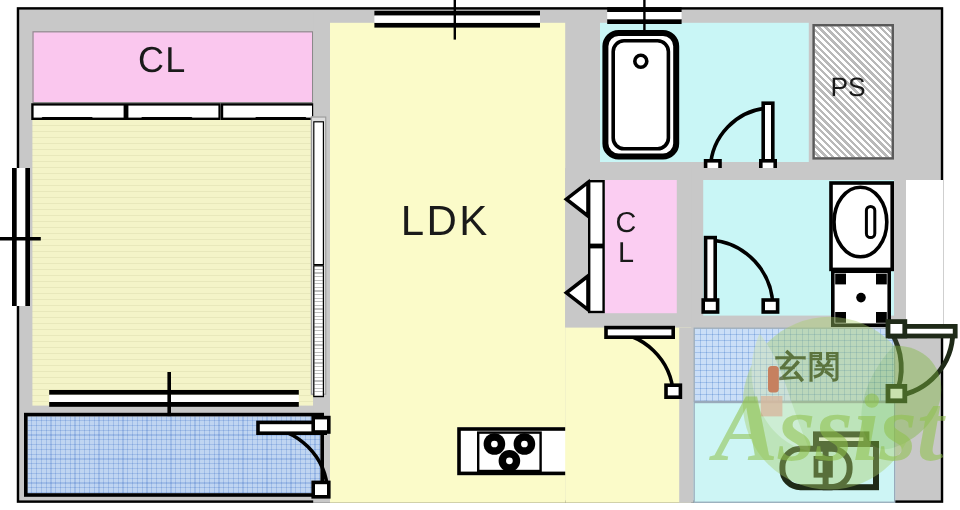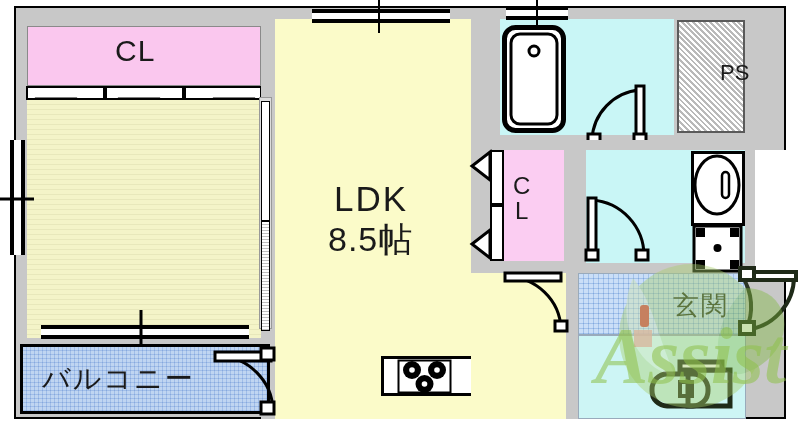--- a/index.html
+++ b/index.html
@@ -121,22 +121,21 @@
 
   <div class="abs wall-grey" style="left:261px;top:10px;width:14px;height:409px;"></div>
   <div class="abs" style="left:259px;top:97px;width:13px;height:232px;">
     <div class="abs" style="left:0;top:0;width:13px;height:232px;background:#dcdcdc;border:1px solid #999;"></div>
     <div class="abs room-white bd1" style="left:2px;top:4px;width:9px;height:120px;"></div>
     <div class="abs bd1" style="left:2px;top:124px;width:9px;height:110px;
          background:repeating-linear-gradient(to bottom,#fff 0 2px,#bfbfbf 2px 3px);"></div>
   </div>
 
   <div class="abs room-yellow" style="left:275px;top:19px;width:196px;height:400px;"></div>
-  <div class="label lbl-ldk" style="left:334px;top:181px;">LDK</div>
-  <div class="label lbl-size" style="left:328px;top:222px;">8.5帖</div>
+  <div class="label lbl-ldk" style="left:334px;top:167px;">LDK</div>
 
   <div class="abs" style="left:312px;top:9px;width:138px;height:14px;">
     <div class="abs wall-dark" style="left:0;top:0;width:138px;height:4px;"></div>
     <div class="abs wall-dark" style="left:0;top:10px;width:138px;height:4px;"></div>
     <div class="abs room-white" style="left:0;top:4px;width:138px;height:6px;"></div>
   </div>
   <svg style="left:376px;top:0px;width:6px;height:33px;">
     <line x1="3" y1="0" x2="3" y2="33" class="stroke2"></line>
   </svg>
 
@@ -191,21 +190,21 @@
   </svg>
 
   <svg style="left:588px;top:84px;width:60px;height:58px;">
     <path d="M 4 56 A 52 52 0 0 1 52 6" class="stroke"></path>
     <rect x="48" y="2" width="8" height="54" fill="#fff" stroke="#000" stroke-width="3"></rect>
     <rect x="0" y="50" width="12" height="10" fill="#fff" stroke="#000" stroke-width="3"></rect>
     <rect x="46" y="50" width="12" height="10" fill="#fff" stroke="#000" stroke-width="3"></rect>
   </svg>
 
   <div class="abs hatch bd1" style="left:677px;top:20px;width:68px;height:113px;border:2px solid #5a5a5a;"></div>
-  <div class="label lbl-ps" style="left:692px;top:62px;margin-left:28px;">PS</div>
+  <div class="label lbl-ps" style="left:692px;top:62px;">PS</div>
 
   <div class="abs wall-grey" style="left:576px;top:140px;width:179px;height:133px;"></div>
   <div class="abs room-cyan" style="left:586px;top:150px;width:159px;height:113px;"></div>
 
   <svg style="left:692px;top:152px;width:52px;height:108px;">
     <rect x="0.5" y="0.5" width="51" height="72" fill="#fff" stroke="#000" stroke-width="3"></rect>
     <ellipse cx="25" cy="33" rx="22" ry="29" fill="#fff" stroke="#000" stroke-width="3"></ellipse>
     <rect x="30" y="20" width="7" height="26" rx="3.5" fill="#fff" stroke="#000" stroke-width="2.5"></rect>
     <rect x="2" y="74" width="47" height="45" fill="#fff" stroke="#000" stroke-width="3"></rect>
     <rect x="4" y="76" width="9" height="9" class="fillk"></rect>
@@ -233,42 +232,41 @@
 
   <svg style="left:588px;top:277px;width:68px;height:62px;">
     <path d="M 6 4 A 58 58 0 0 1 62 58" class="stroke"></path>
     <rect x="2" y="2" width="8" height="58" fill="#fff" stroke="#000" stroke-width="3"></rect>
     <rect x="0" y="0" width="12" height="10" fill="#fff" stroke="#000" stroke-width="3"></rect>
     <rect x="0" y="52" width="12" height="10" fill="#fff" stroke="#000" stroke-width="3"></rect>
   </svg>
 
   <div class="abs entrytex" style="left:578px;top:273px;width:168px;height:62px;border:1px solid #9ab;"></div>
   <div class="abs room-entry" style="left:578px;top:335px;width:168px;height:84px;border:1px solid #9ab;"></div>
-  <div class="label lbl-gen" style="left:673px;top:292px;">玄関</div>
+  <div class="label lbl-gen" style="left:646px;top:292px;font-weight:bold;">玄関</div>
 
   <svg style="left:740px;top:268px;width:60px;height:72px;">
     <path d="M 6 8 A 56 56 0 0 1 10 62" class="strokeDark" transform="translate(-4,0)"></path>
     <path d="M 54 8 A 54 54 0 0 1 6 62" fill="none" stroke="#1f2a18" stroke-width="4"></path>
     <rect x="2" y="4" width="54" height="8" fill="#fff" stroke="#1f2a18" stroke-width="4"></rect>
     <rect x="0" y="0" width="14" height="12" fill="#fff" stroke="#1f2a18" stroke-width="4"></rect>
     <rect x="0" y="54" width="14" height="12" fill="#fff" stroke="#1f2a18" stroke-width="4"></rect>
   </svg>
 
   <svg style="left:650px;top:360px;width:92px;height:50px;">
     <rect x="2" y="14" width="56" height="32" rx="15" fill="none" stroke="#1f2a18" stroke-width="5"></rect>
     <rect x="38" y="10" width="42" height="36" fill="none" stroke="#1f2a18" stroke-width="5"></rect>
     <rect x="30" y="2" width="42" height="8" fill="#fff" stroke="#1f2a18" stroke-width="5"></rect>
     <rect x="30" y="22" width="12" height="14" fill="none" stroke="#1f2a18" stroke-width="4"></rect>
   </svg>
 
   <div class="abs" style="left:640px;top:305px;width:9px;height:22px;background:#c0392b;border-radius:3px;"></div>
   <div class="abs" style="left:634px;top:330px;width:18px;height:17px;background:#d99;opacity:.8;"></div>
 
   <div class="abs balconytex bd3" style="left:20px;top:344px;width:250px;height:70px;"></div>
-  <div class="label lbl-bal" style="left:42px;top:365px;">バルコニー</div>
 
   <svg style="left:213px;top:348px;width:62px;height:66px;">
     <path d="M 6 8 A 56 56 0 0 1 60 62" class="stroke"></path>
     <rect x="2" y="4" width="56" height="9" fill="#fff" stroke="#000" stroke-width="3"></rect>
     <rect x="48" y="0" width="13" height="12" fill="#fff" stroke="#000" stroke-width="3"></rect>
     <rect x="48" y="54" width="13" height="12" fill="#fff" stroke="#000" stroke-width="3"></rect>
   </svg>
 
   <svg id="wm" viewBox="0 0 205 167">
     <g opacity="0.42">

